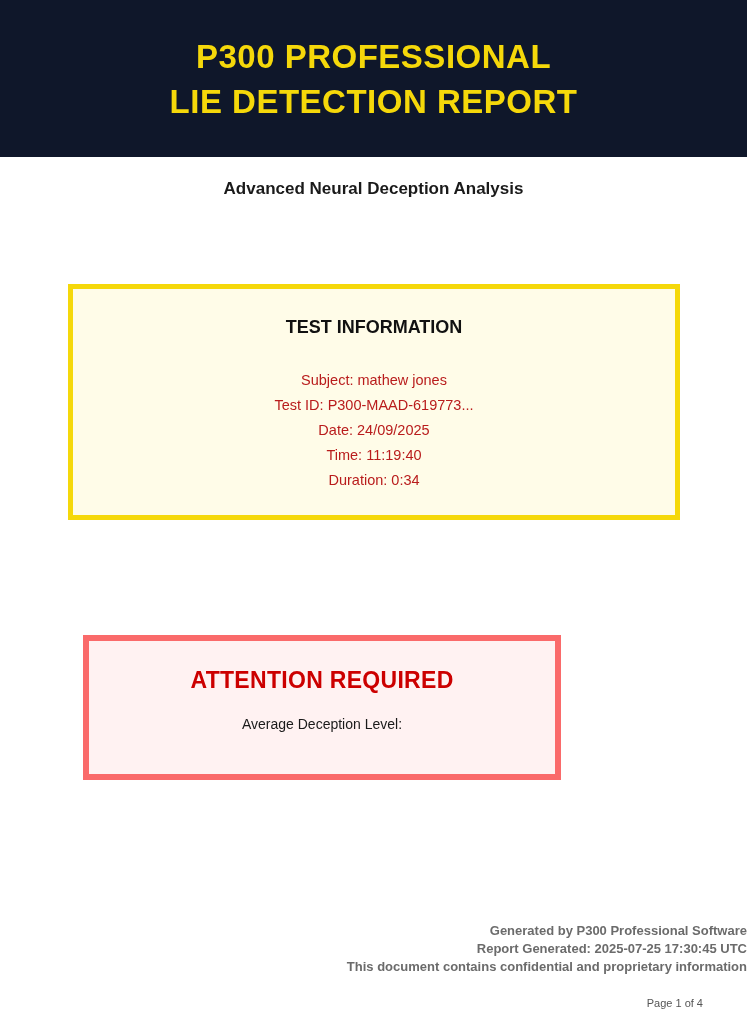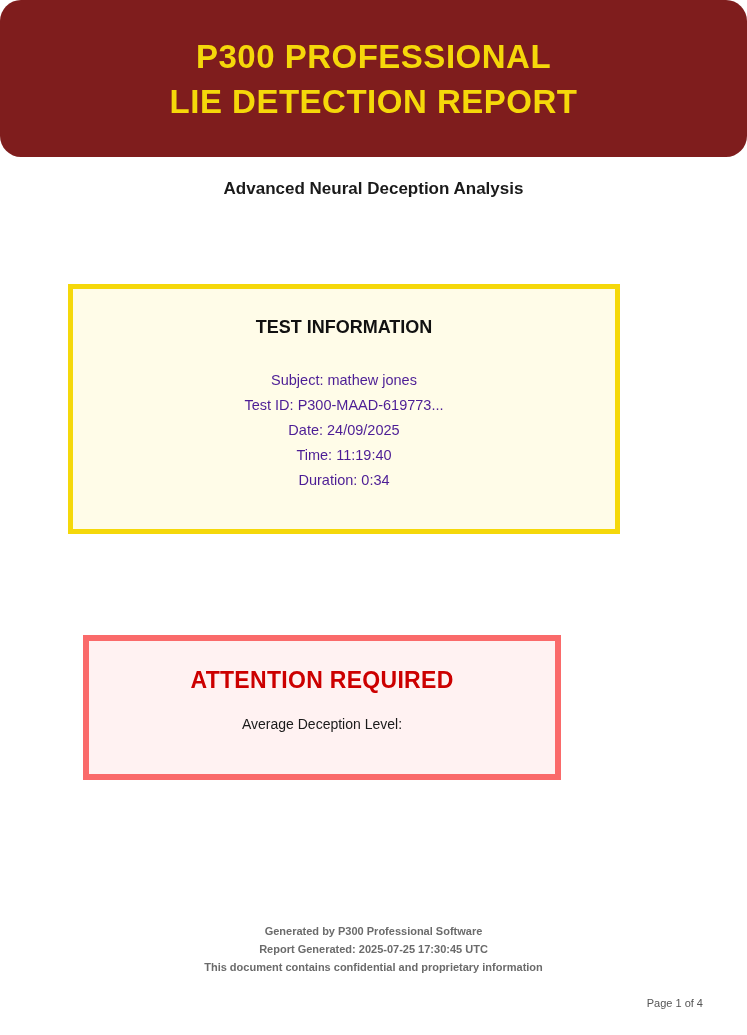--- a/index.html
+++ b/index.html
@@ -11,29 +11,28 @@
     height: 1035px;
     background: #ffffff;
     font-family: "Liberation Sans", sans-serif;
     color: #1a1a1a;
     position: relative;
     overflow: hidden;
   }
 
   
   .header-banner {
-    background: #7f1d1d;
+    background: #0f172a;
     width: 100%;
     height: 157px;
     display: flex;
     flex-direction: column;
     align-items: center;
     justify-content: center;
     box-sizing: border-box;
-    border-radius: 21px;
   }
   .header-title-line {
     color: #f5d80a;
     font-size: 33px;
     font-weight: bold;
     letter-spacing: 0.5px;
     line-height: 45px;
     text-align: center;
   }
 
@@ -44,37 +43,37 @@
     font-weight: bold;
     color: #1a1a1a;
     margin-top: 22px;
   }
 
   
   .info-box {
     position: absolute;
     left: 68px;
     top: 284px;
-    width: 552px;
+    width: 612px;
     box-sizing: border-box;
     border: 5px solid #f5d80a;
     background: #fffce8;
-    padding: 28px 20px 36px 20px;
+    padding: 28px 20px 22px 20px;
   }
   .info-box-title {
     text-align: center;
     font-size: 18px;
     font-weight: bold;
     color: #111111;
     margin-bottom: 30px;
   }
   .info-row {
     text-align: center;
     font-size: 14.5px;
-    color: #4c1d95;
+    color: #b91c1c;
     line-height: 25px;
   }
 
   
   .alert-box {
     position: absolute;
     left: 83px;
     top: 635px;
     width: 478px;
     box-sizing: border-box;
@@ -103,23 +102,23 @@
     font-weight: bold;
     color: #d63434;
   }
 
   
   .footer {
     position: absolute;
     left: 0;
     top: 922px;
     width: 100%;
-    text-align: center;
+    text-align: right;
     color: #6b6b6b;
-    font-size: 11px;
+    font-size: 13px;
     font-weight: bold;
     line-height: 18px;
   }
   .page-number {
     position: absolute;
     right: 44px;
     top: 997px;
     font-size: 11px;
     color: #555555;
     text-align: center;

